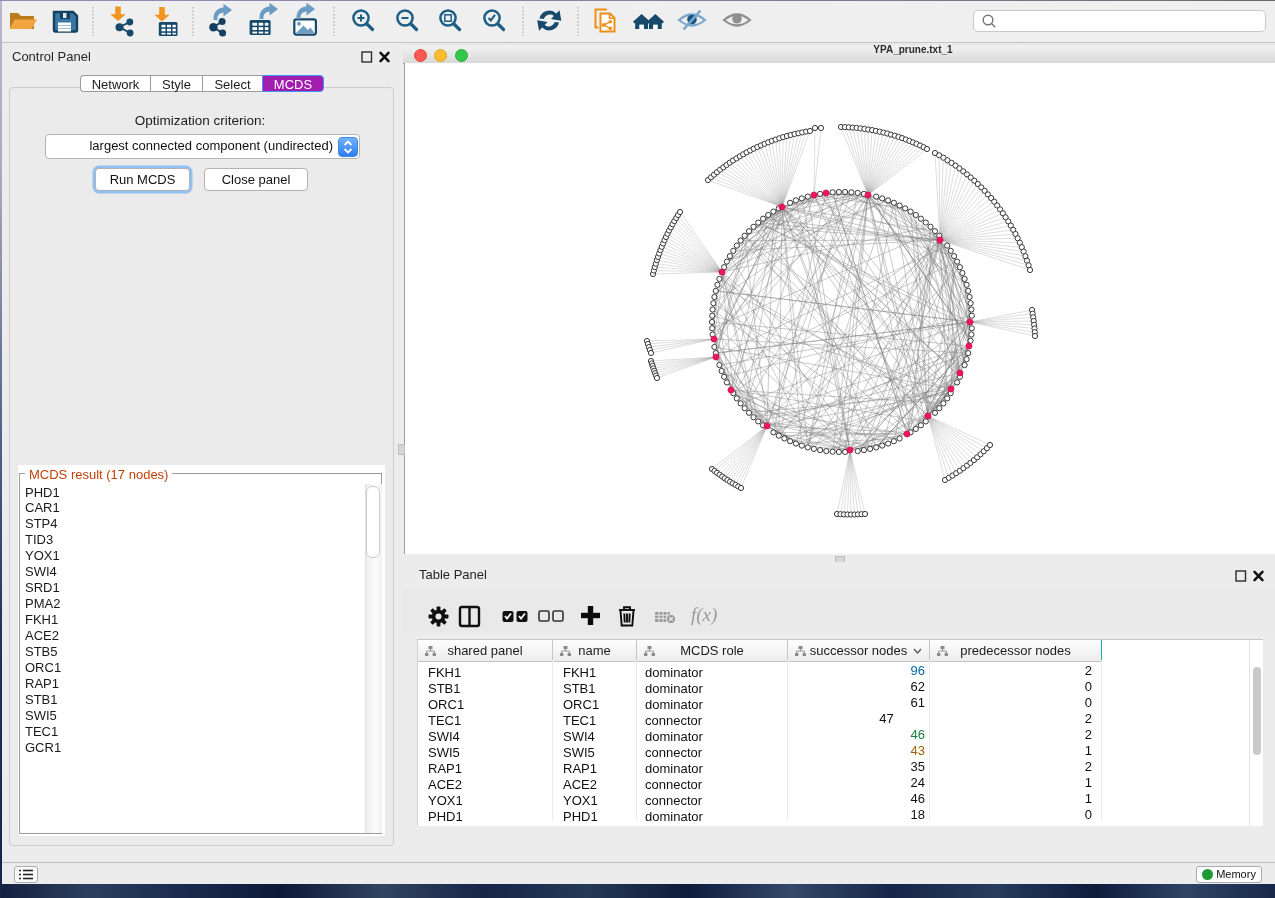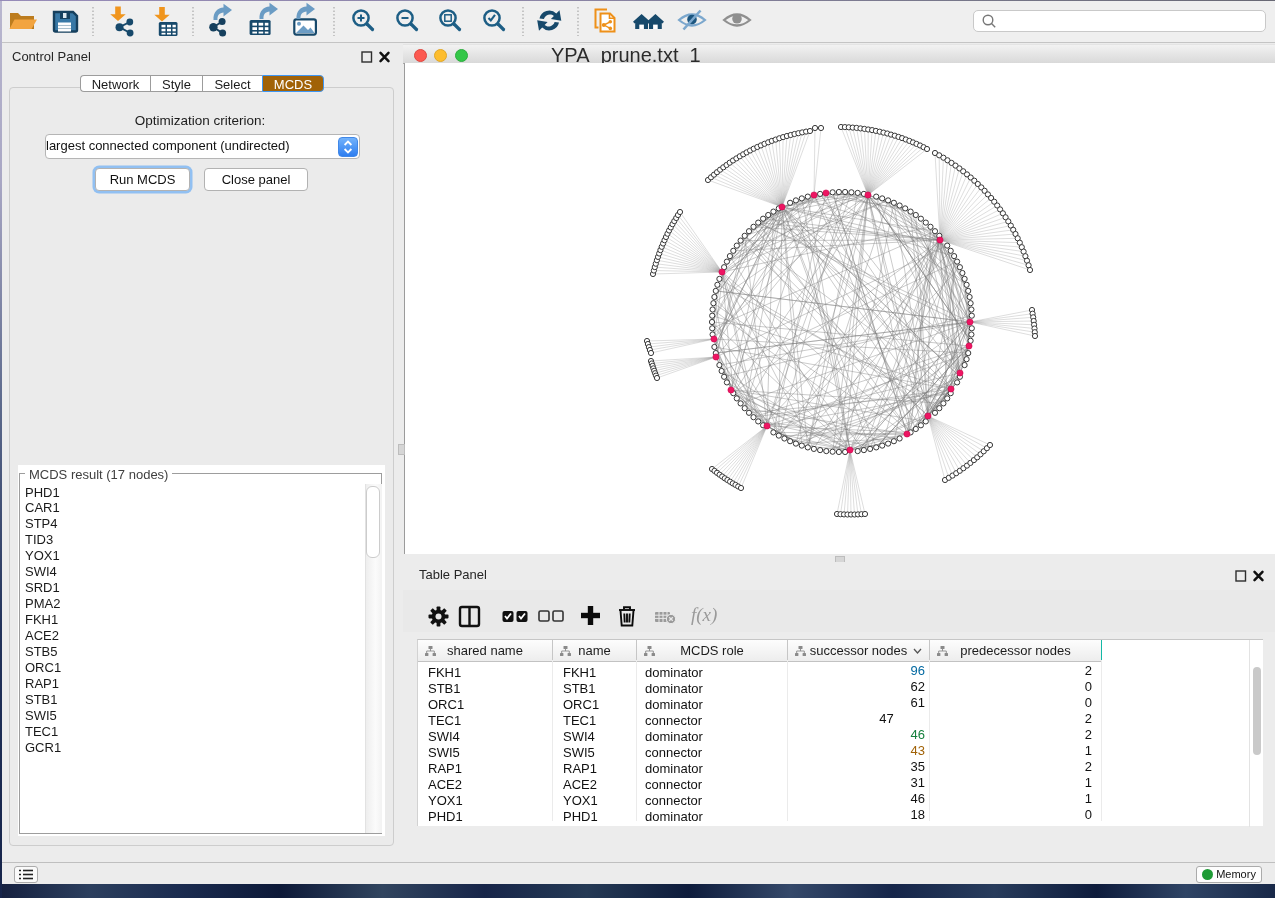--- a/index.html
+++ b/index.html
@@ -12,45 +12,45 @@
   border:1px solid #c9c9c9;border-radius:5px}
 
 #cp-title{left:2px;top:44px;width:396px;height:24px}
 .ptitle{font-size:13px;color:#262626;position:absolute;top:5px;left:10px}
 .wicons{position:absolute;top:4px;right:12px;font-size:12px;color:#111;letter-spacing:6px}
 .tabs{position:absolute;top:75px;left:80px;height:19px;font-size:13px}
 .tab{position:relative;float:left;background:#fff;border:1px solid #9c9c9c;border-right:none;
   height:17px;line-height:17px;color:#1a1a1a;text-align:center;box-sizing:border-box}
 .tab.first{border-top-left-radius:4px;border-bottom-left-radius:4px}
 .tab.last{border-right:1px solid #9c9c9c;border-top-right-radius:4px;border-bottom-right-radius:4px}
-.tab.sel{background:#a16207;color:#fff;border-color:#3e96f4}
+.tab.sel{background:#a21caf;color:#fff;border-color:#3e96f4}
 #cp-inner{left:9px;top:87px;width:383px;height:757px;background:#ebebeb;border:1px solid #cdcdcd;border-radius:4px}
 #optlabel{left:0;top:113px;width:400px;text-align:center;font-size:13.5px;color:#1c1c1c}
 #combo{left:45px;top:134px;width:313px;height:23px;background:#fff;border:1px solid #b5b5b5;border-radius:4px}
-#combo .txt{position:absolute;left:0;right:26px;top:3px;text-align:left;font-size:13px;color:#111}
+#combo .txt{position:absolute;left:0;right:26px;top:3px;text-align:right;font-size:13px;color:#111}
 #combo .spin{position:absolute;right:1px;top:2px;width:18px;height:18px;border-radius:4px;
   background:linear-gradient(#72b2fb,#2e7ef0);border:1px solid #4188e8}
 .btn{position:absolute;height:21px;background:#fff;border:1px solid #b2b2b2;border-radius:4px;
   font-size:13px;color:#111;text-align:center;line-height:21px}
 #runbtn{left:95px;top:168px;width:93px;box-shadow:0 0 0 2.5px rgba(140,190,242,.95)}
 #closebtn{left:204px;top:168px;width:102px}
 
 #fs-outer{left:18px;top:465px;width:367px;height:371px;background:#fff}
 #fs{left:19px;top:473px;width:363px;height:361px;border:1px solid #9d9d9d;box-sizing:border-box}
-#fs-legend{left:25px;top:467px;background:#fff;padding:0 4px;font-size:13px;color:#404040}
+#fs-legend{left:25px;top:467px;background:#fff;padding:0 4px;font-size:13px;color:#c2410c}
 #fs-list{left:20px;top:484px;width:344px;height:349px;background:#fff;
   font-size:13px;line-height:15.95px;padding:0.5px 0 0 5px;box-sizing:border-box}
 #fs-sb{left:365px;top:484px;width:16px;height:349px;background:linear-gradient(90deg,#eeeeee,#fbfbfb 60%,#f2f2f2);border-left:1px solid #e2e2e2}
 #fs-thumb{left:366px;top:486px;width:12px;height:70px;background:#fff;border:1px solid #ccc;border-radius:6px}
 
 #nw{left:403px;top:44px;width:872px;height:510px}
 #nw-title{position:absolute;left:0;top:0;width:872px;height:18px;
   background:linear-gradient(#f2f2f2,#d9d9d9);border-bottom:1px solid #a9a9a9;border-top:1px solid #e4e4e4}
 .tl{position:absolute;top:3.5px;width:11px;height:11px;border-radius:50%}
-#nw-title .t{position:absolute;top:-1px;left:148px;width:724px;text-align:left;font-size:20px;font-weight:normal;color:#2b2b2b}
+#nw-title .t{position:absolute;top:-1px;left:148px;width:724px;text-align:center;font-size:10px;font-weight:bold;color:#2b2b2b}
 #nw-canvas{position:absolute;left:1px;top:19px;width:871px;height:491px;background:#fff;border-left:1px solid #9b9b9b}
 
 #tp{left:403px;top:562px;width:872px;height:298px;background:#ececec}
 #tp-toolbar{position:absolute;left:0;top:28px;width:872px;height:42px;background:#e9e9e9}
 #tp-table{position:absolute;left:14px;top:77px;width:845px;height:186px;background:#fff;border-top:1px solid #c6c6c6;border-left:1px solid #d2d2d2}
 #tp-tabs{position:absolute;left:0;top:268px;width:872px;height:24px}
 
 #status{left:0;top:862px;width:1275px;height:23px;background:#ececec;border-top:1px solid #bfbfbf}
 #wall{left:0;top:884px;width:1275px;height:14px;background:linear-gradient(90deg,#15203f,#2c3f5e 7%,#1b2c50 14%,#0d1938 22%,#31455f 30%,#172549 38%,#253a55 46%,#0e1c3c 54%,#35496a 62%,#16264a 70%,#283c5c 78%,#0e1c3c 86%,#2f4465 93%,#182848)}
 #ledge{left:0;top:0;width:2px;height:898px;background:linear-gradient(#b9b7cf,#a9a7c4 20%,#5d6a8c 45%,#22325a 70%,#16244a)}
@@ -644,21 +644,21 @@
         <div style="position:absolute;left:0;top:0;width:684px;height:21px;background:linear-gradient(#fdfdfd,#ededed);border-bottom:1px solid #c2c2c2"></div>
         <div style="position:absolute;left:0px;top:0;width:134px;height:20px;border-right:1px solid #c6c6c6">
           <span style="position:absolute;left:7px;top:4px"><svg width="11" height="11" viewBox="0 0 11 11" style="vertical-align:-1px">
               <g fill="#8a8a8a">
                 <rect x="3.5" y="0" width="4" height="3" rx="0.5"></rect>
                 <rect x="0" y="7" width="3.4" height="3" rx="0.5"></rect>
                 <rect x="7.6" y="7" width="3.4" height="3" rx="0.5"></rect>
               </g>
               <path d="M5.5 3 v2 M1.7 7 V5 h7.6 v2" fill="none" stroke="#8a8a8a" stroke-width="0.9"></path>
             </svg></span>
-          <div style="position:absolute;left:0;right:0;top:3px;text-align:center;color:#1c1c1c">shared name</div>
+          <div style="position:absolute;left:0;right:0;top:3px;text-align:center;color:#1c1c1c">shared panel</div>
         </div>
         <div style="position:absolute;left:135px;top:0;width:83px;height:20px;border-right:1px solid #c6c6c6">
           <span style="position:absolute;left:7px;top:4px"><svg width="11" height="11" viewBox="0 0 11 11" style="vertical-align:-1px">
               <g fill="#8a8a8a">
                 <rect x="3.5" y="0" width="4" height="3" rx="0.5"></rect>
                 <rect x="0" y="7" width="3.4" height="3" rx="0.5"></rect>
                 <rect x="7.6" y="7" width="3.4" height="3" rx="0.5"></rect>
               </g>
               <path d="M5.5 3 v2 M1.7 7 V5 h7.6 v2" fill="none" stroke="#8a8a8a" stroke-width="0.9"></path>
             </svg></span>
@@ -736,21 +736,21 @@
         <div style="position:absolute;left:430px;top:103px;width:77px;text-align:right;color:#a16207">43</div>
         <div style="position:absolute;left:600px;top:103px;width:74px;text-align:right;color:#111">1</div>
         <div style="position:absolute;left:10px;top:121px;color:#111">RAP1</div>
         <div style="position:absolute;left:145px;top:121px;color:#111">RAP1</div>
         <div style="position:absolute;left:227px;top:121px;color:#111">dominator</div>
         <div style="position:absolute;left:430px;top:119px;width:77px;text-align:right;color:#111">35</div>
         <div style="position:absolute;left:600px;top:119px;width:74px;text-align:right;color:#111">2</div>
         <div style="position:absolute;left:10px;top:137px;color:#111">ACE2</div>
         <div style="position:absolute;left:145px;top:137px;color:#111">ACE2</div>
         <div style="position:absolute;left:227px;top:137px;color:#111">connector</div>
-        <div style="position:absolute;left:430px;top:135px;width:77px;text-align:right;color:#111">31</div>
+        <div style="position:absolute;left:430px;top:135px;width:77px;text-align:right;color:#111">24</div>
         <div style="position:absolute;left:600px;top:135px;width:74px;text-align:right;color:#111">1</div>
         <div style="position:absolute;left:10px;top:153px;color:#111">YOX1</div>
         <div style="position:absolute;left:145px;top:153px;color:#111">YOX1</div>
         <div style="position:absolute;left:227px;top:153px;color:#111">connector</div>
         <div style="position:absolute;left:430px;top:151px;width:77px;text-align:right;color:#111">46</div>
         <div style="position:absolute;left:600px;top:151px;width:74px;text-align:right;color:#111">1</div>
         <div style="position:absolute;left:10px;top:169px;color:#111">PHD1</div>
         <div style="position:absolute;left:145px;top:169px;color:#111">PHD1</div>
         <div style="position:absolute;left:227px;top:169px;color:#111">dominator</div>
         <div style="position:absolute;left:430px;top:167px;width:77px;text-align:right;color:#111">18</div>

